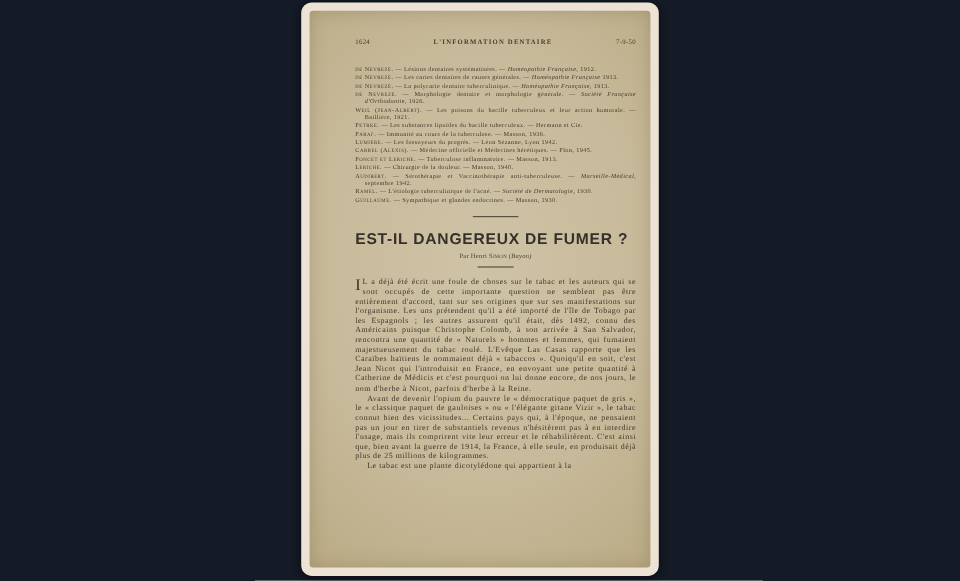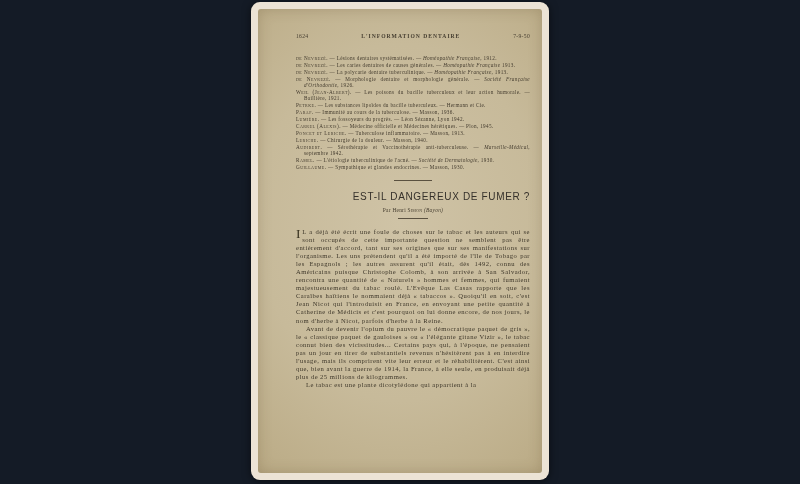--- a/index.html
+++ b/index.html
@@ -55,22 +55,22 @@
   
   .rule {
     width: 38px; height: 1px; background: #5a5140;
     margin: 10px auto 0 auto;
   }
   .rule2 { width: 30px; margin-top: 5px; }
   
   .title {
     margin: 10px 0 0 0;
     font-family: "Liberation Sans", sans-serif;
-    font-size: 10px; font-weight: normal; letter-spacing: 0.65px;
-    text-align: right; color: #35302a;
+    font-size: 13px; font-weight: bold; letter-spacing: 0.65px;
+    text-align: left; color: #35302a;
   }
   .byline {
     margin: 5px 0 0 0;
     text-align: center; font-size: 5.4px; letter-spacing: 0.25px; color: #473f31;
   }
   .byline .sc { font-variant: small-caps; }
   .byline .it { font-style: italic; }
   
   .body-text {
     margin-top: 9px;

